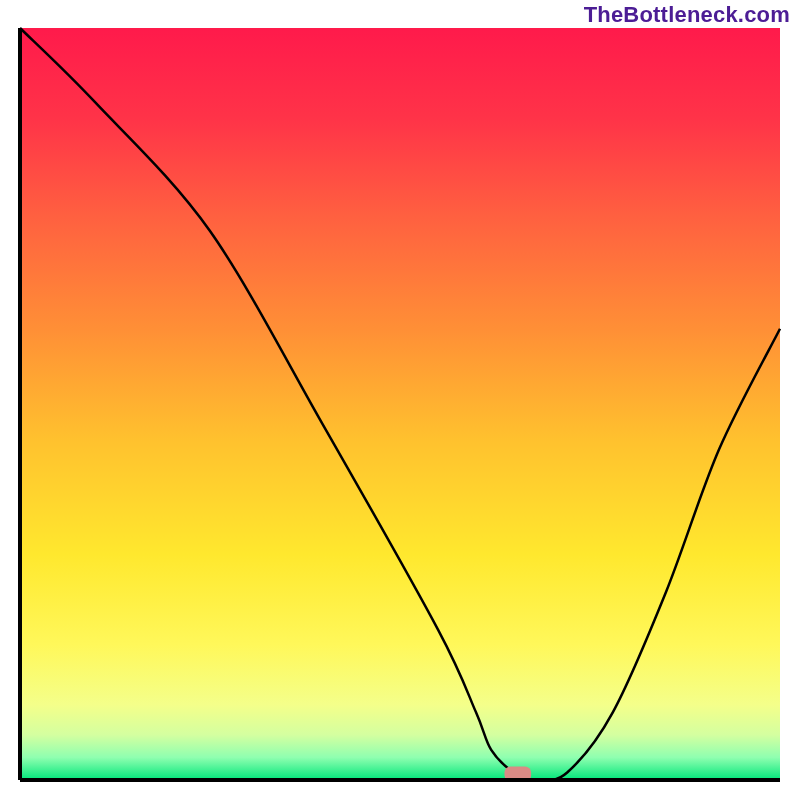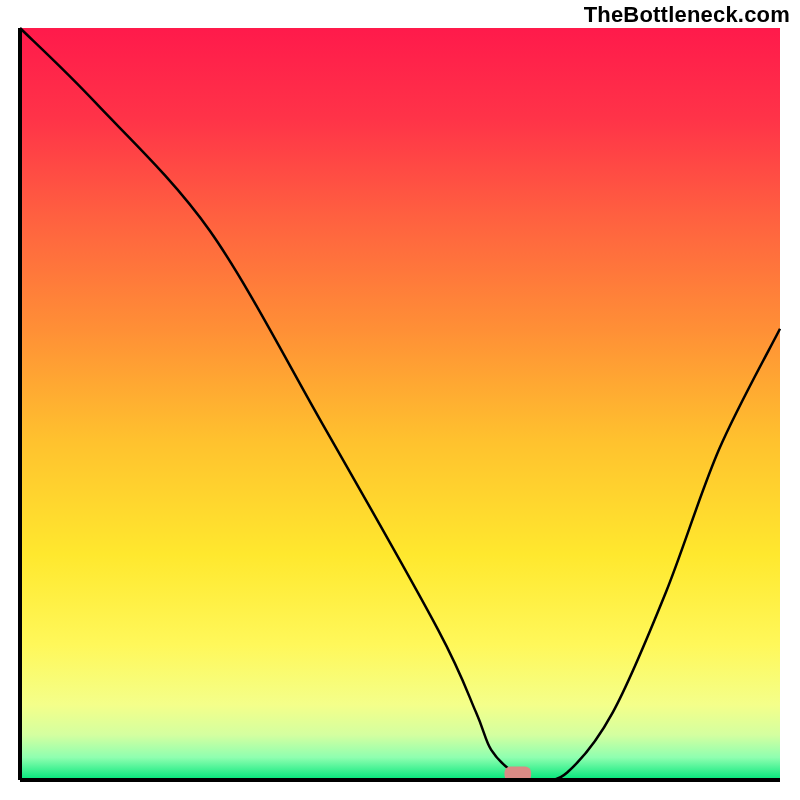--- a/index.html
+++ b/index.html
@@ -14,21 +14,21 @@
     position: relative;
     width: 800px;
     height: 800px;
   }
   .watermark {
     position: absolute;
     top: 2px;
     right: 10px;
     font-size: 22px;
     font-weight: bold;
-    color: #000000;
+    color: #4c1d95;
     letter-spacing: 0.2px;
   }
   svg {
     display: block;
   }
 </style>
 </head>
 <body>
 <div class="container">
 

